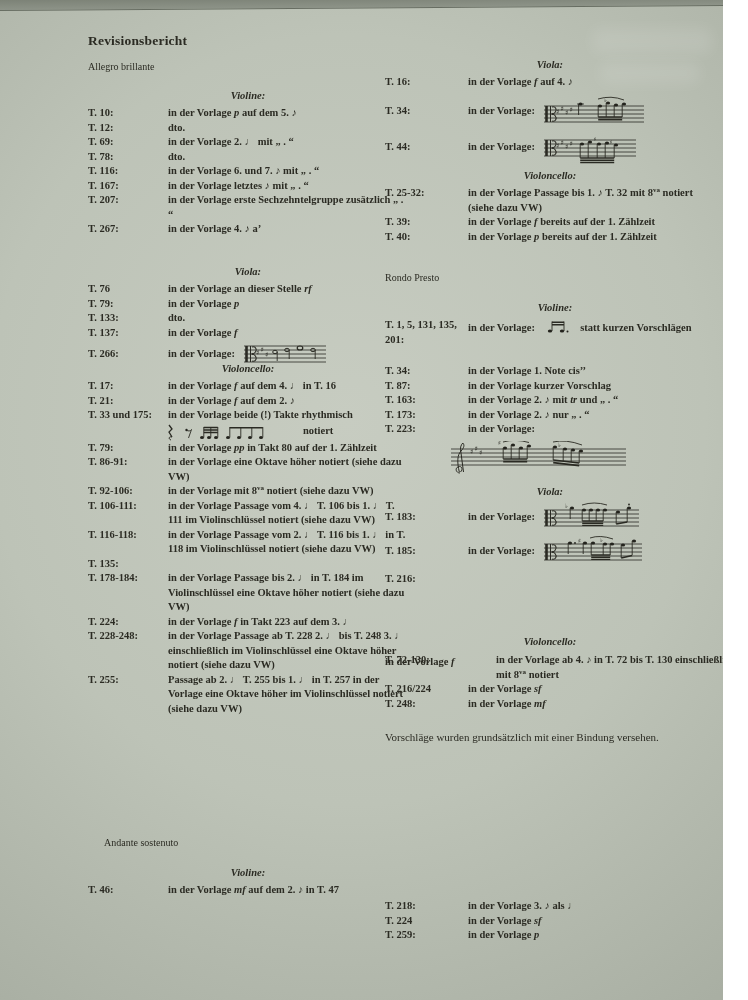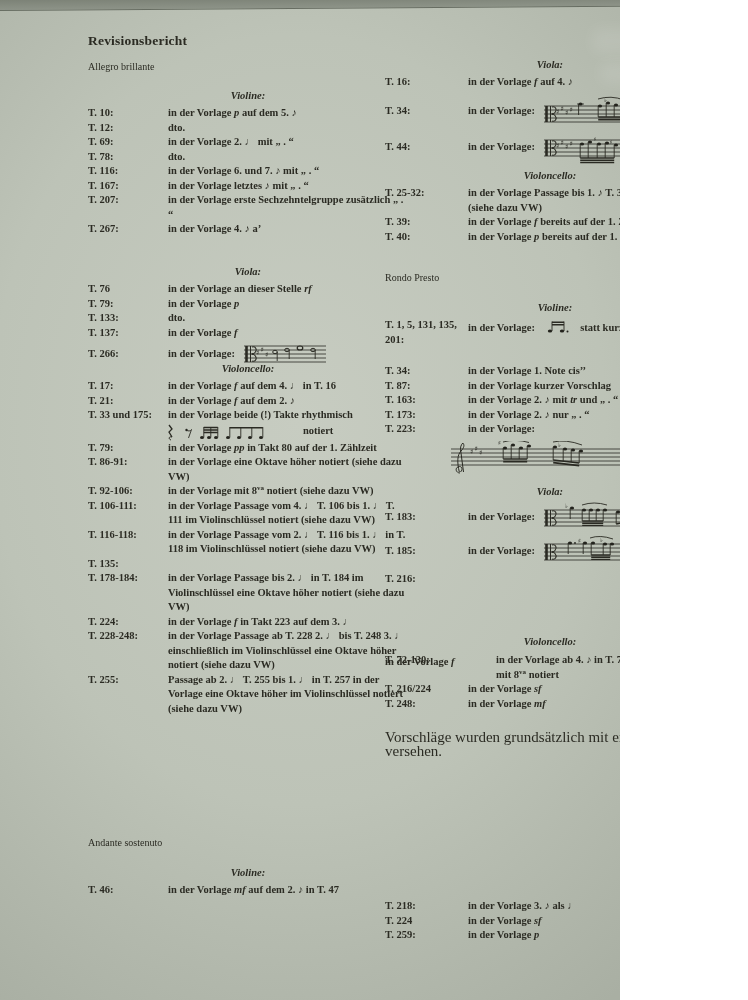--- a/index.html
+++ b/index.html
@@ -2,21 +2,21 @@
 <html><head>
 <meta charset="utf-8">
 <style>
   html,body{margin:0;padding:0;}
   body{
     width:748px;height:1000px;overflow:hidden;
     font-family:"Liberation Serif","DejaVu Serif","DejaVu Sans",serif;
     color:#2b2b23;
   }
   .page{
-    position:relative;width:620px;height:1000px;overflow:hidden;
+    position:relative;width:723px;height:1000px;overflow:hidden;
     background:radial-gradient(ellipse 90% 70% at 48% 42%, #c7ccc1 0%, #bdc3b7 55%, #a9afa3 100%);
   }
   .top-edge{
     position:absolute;top:-8px;left:-6px;width:765px;height:18px;
     background:linear-gradient(#6f7569,#8d9388);
     border-bottom:1px solid #676d62;
     transform:rotate(-0.4deg);transform-origin:left center;
   }
   .ghost{position:absolute;background:rgba(255,255,255,0.10);filter:blur(7px);border-radius:8px;}
   .g1{left:592px;top:28px;width:120px;height:26px;}
@@ -33,21 +33,21 @@
   .rcol .entry .t{flex:0 0 244px;}
   .entry b{font-style:italic;}
   sup{font-size:7px;line-height:0;}
   .musrow{align-items:center;margin:2px 0;}
   .musrow .tlabel{margin-right:9px;}
   svg.mus{display:block;flex:none;}
   .rline{display:flex;align-items:center;gap:26px;margin-left:-6px;}
   .inline-mus{display:inline-block;vertical-align:-5px;margin:0 5px;}
   .blk-mus{margin:4px 0 0 66px;}
   .rp-first{min-height:46px;}
-  .footer{font-size:15px;line-height:14px;}
+  .footer{font-size:11px;line-height:14px;}
   .ink{fill:#23231d;}
   .stk{stroke:#2a2a23;fill:none;}
   text.acc{font-family:"DejaVu Sans",sans-serif;fill:#23231d;}
 </style>
 </head>
 <body>
 
 <div class="page">
   <div class="top-edge"></div>
   <div class="ghost g1"></div>
@@ -203,21 +203,21 @@
     <div class="entry">
         <span class="m">T. 228-248:</span>
         <span class="t">in der Vorlage Passage ab T. 228 2. ♩ bis T. 248 3. ♩ einschließlich im Violinschlüssel eine Oktave höher notiert (siehe dazu VW)</span>
       </div>
     <div class="entry">
         <span class="m">T. 255:</span>
         <span class="t">Passage ab 2. ♩ T. 255 bis 1. ♩ in T. 257 in der Vorlage eine Oktave höher im Violinschlüssel notiert (siehe dazu VW)</span>
       </div>
   </div>
 
-  <div class="abs mov" style="left:88px;top:837px;">Andante sostenuto</div>
+  <div class="abs mov" style="left:104px;top:837px;">Andante sostenuto</div>
   <div class="abs lcol" style="left:88px;top:866px;width:320px;">
     <div class="inst">Violine:</div>
     <div class="entry">
         <span class="m">T. 46:</span>
         <span class="t">in der Vorlage <b>mf</b> auf dem 2. ♪ in T. 47</span>
       </div>
   </div>
 
   <div class="abs rcol" style="left:385px;top:58px;width:330px;">
     <div class="inst">Viola:</div>

